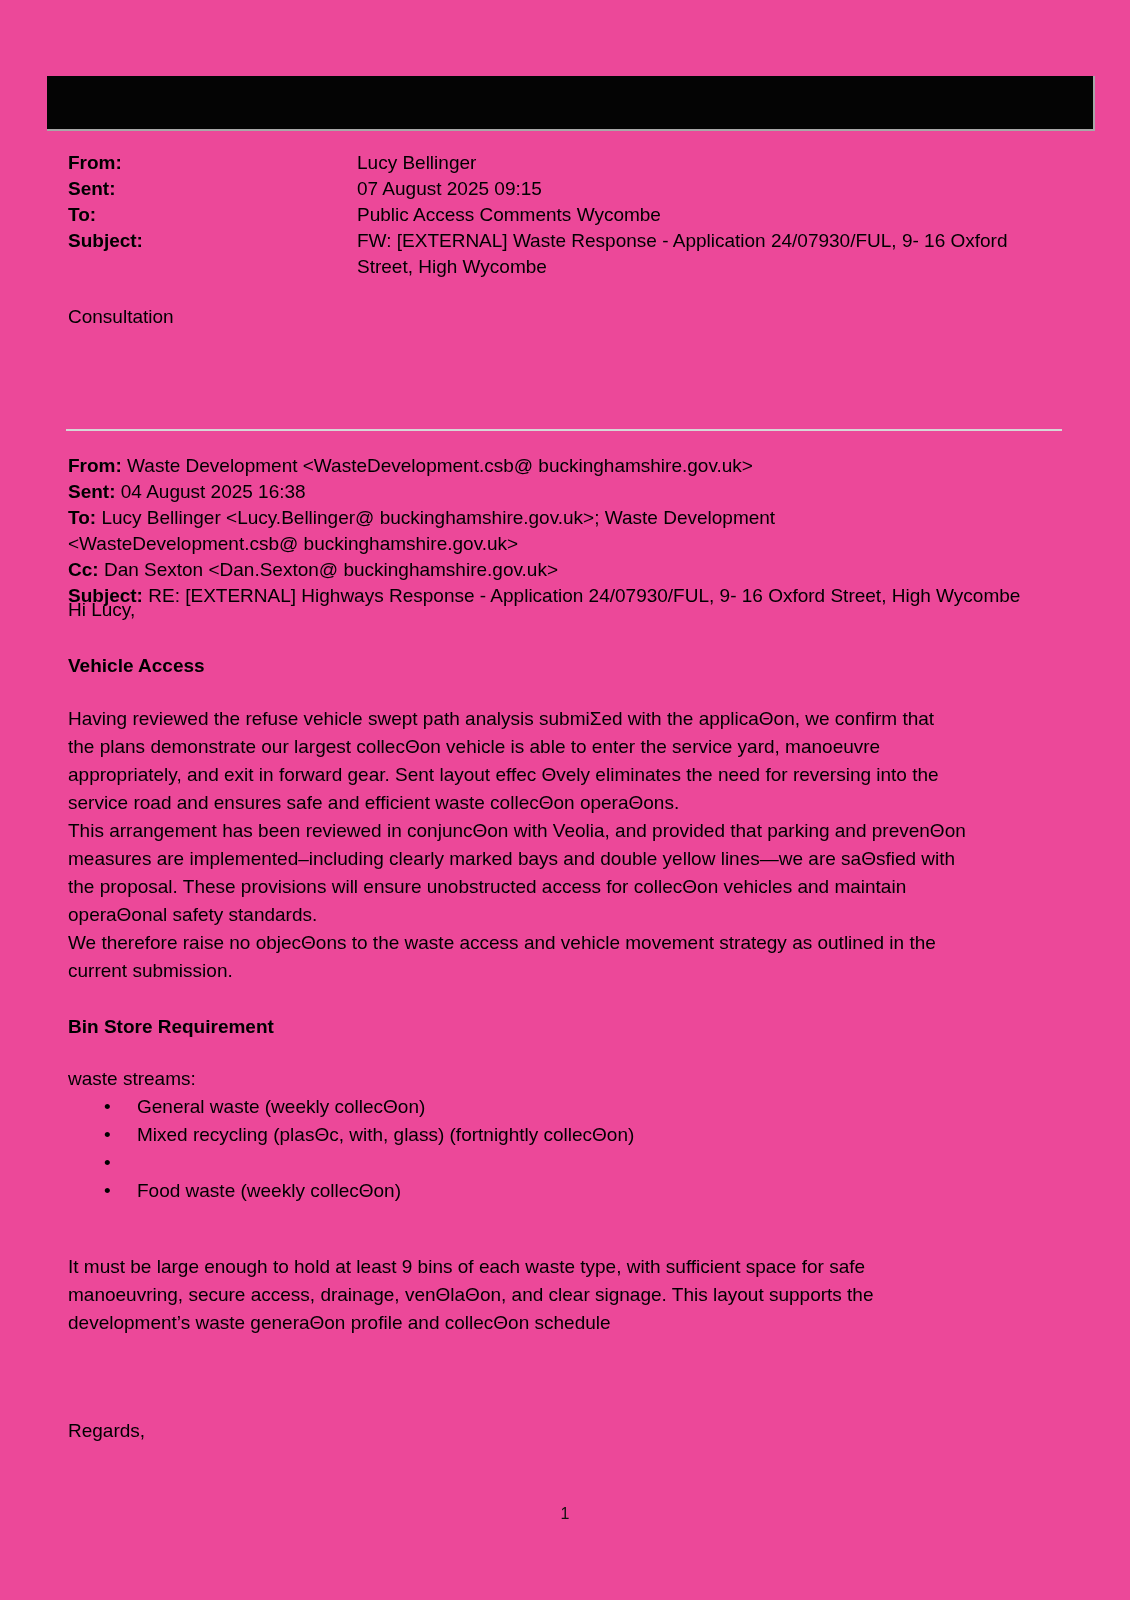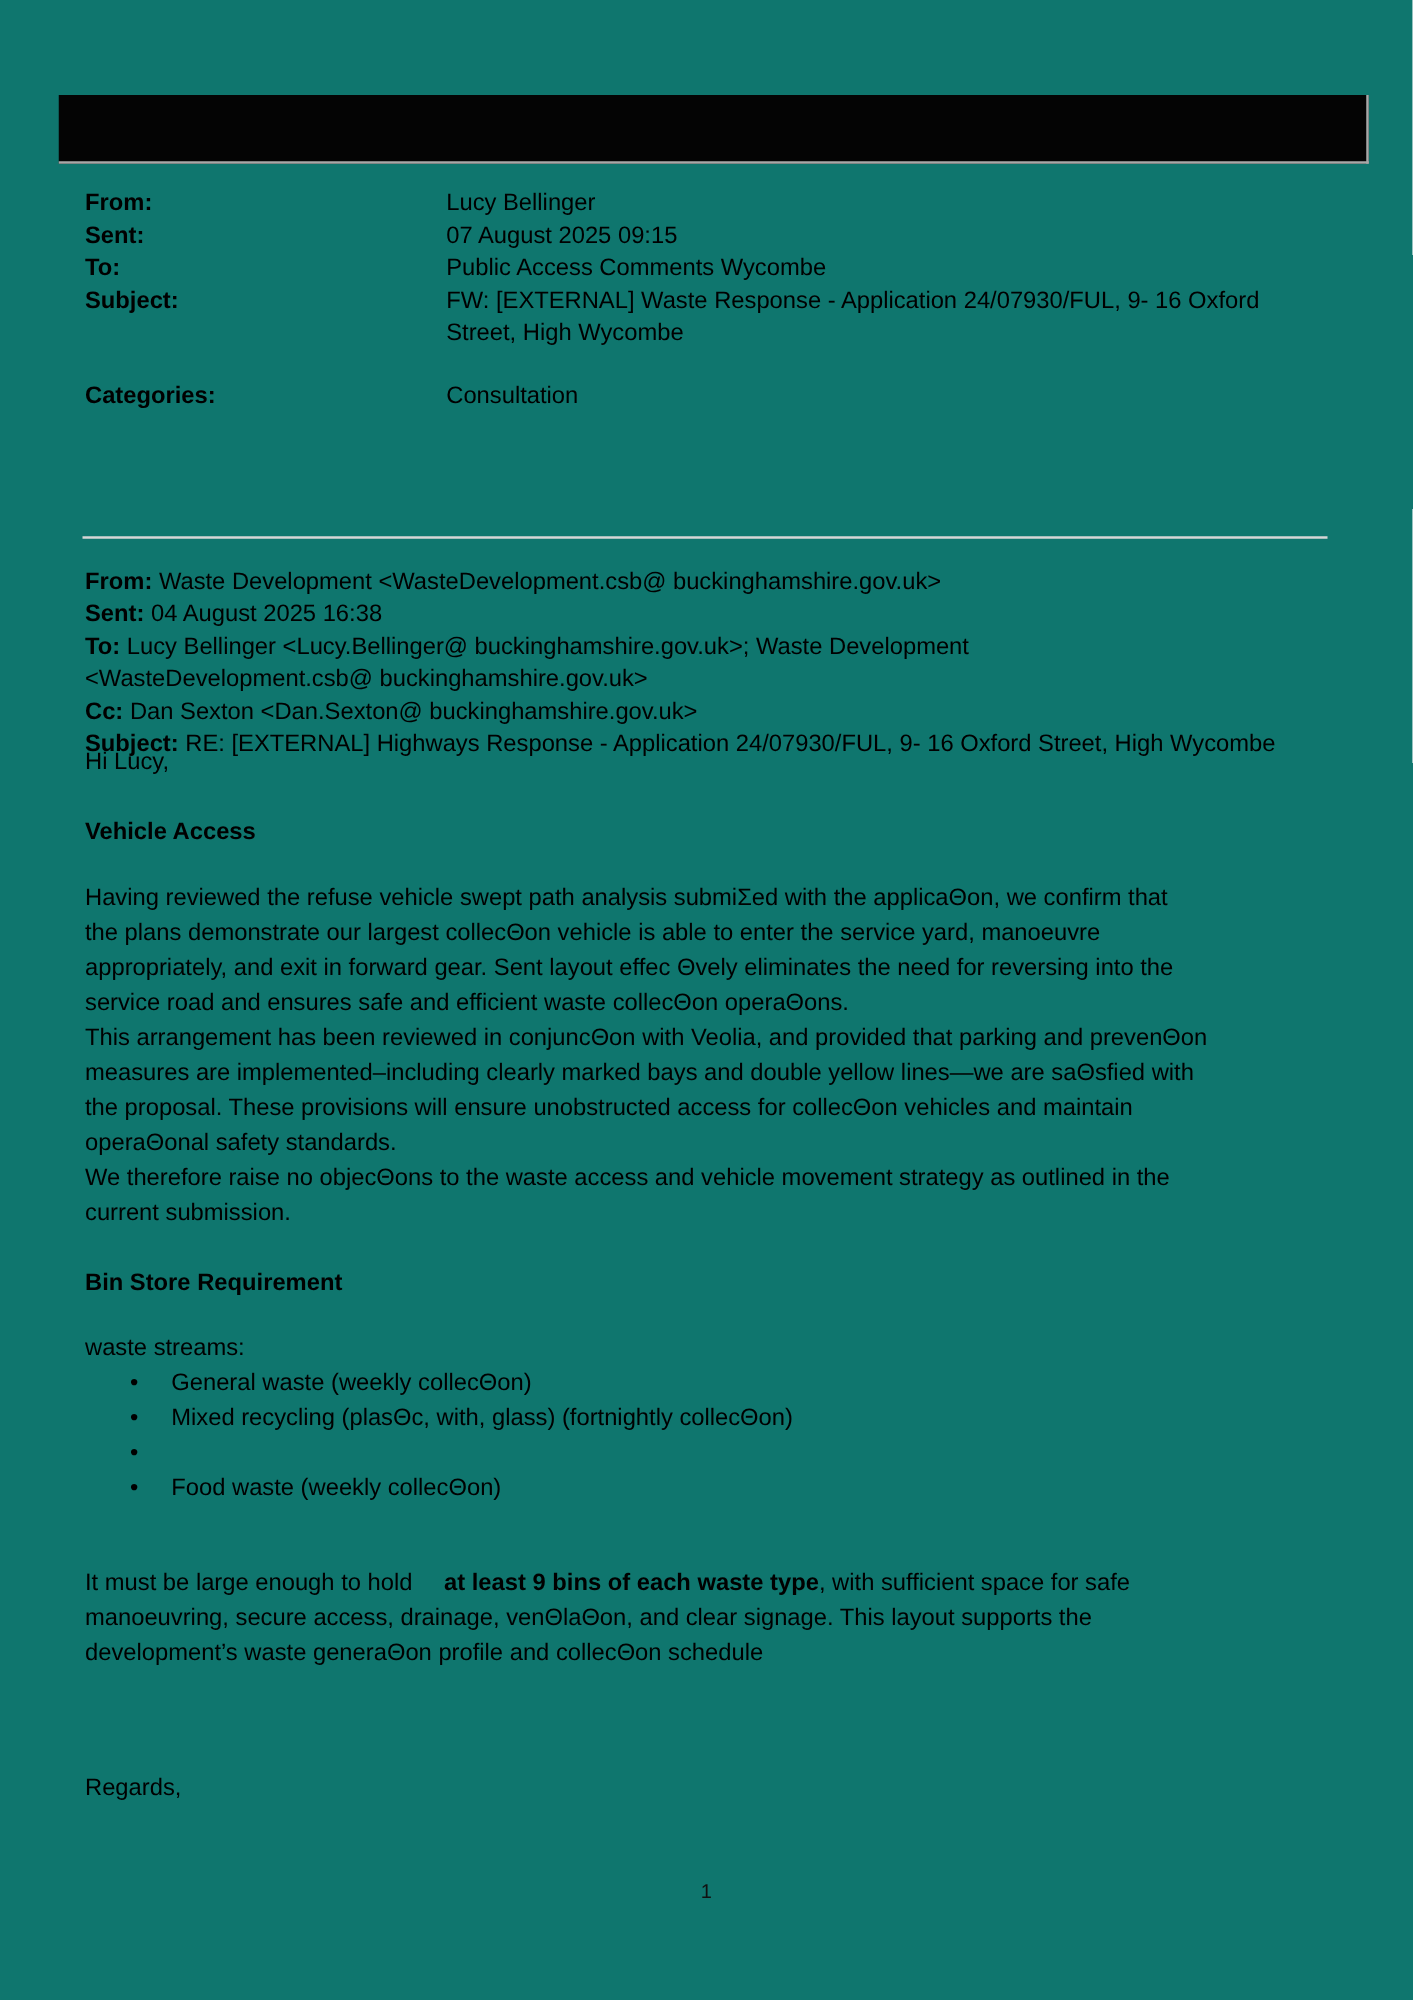--- a/index.html
+++ b/index.html
@@ -1,19 +1,19 @@
 <!DOCTYPE html>
 <html><head>
 <meta charset="utf-8">
 <style>
   * { margin:0; padding:0; box-sizing:border-box; }
   html,body { background:#ffffff; }
   .page {
     position:relative; width:1130px; height:1600px; margin:0 auto;
-    background:#0f766e; color:#000;
+    background:#ec4899; color:#000;
     font-family:"Liberation Sans","DejaVu Sans",sans-serif;
     overflow:hidden;
   }
   .redaction {
     position:absolute; left:47px; top:76px; width:1048px; height:55px;
     background:#040404;
     border-right:2px solid #a8a8a8; border-bottom:2px solid #a8a8a8;
   }
   
   .hdr1 { position:absolute; left:68px; top:150px; font-size:19px; line-height:26px; }
@@ -30,21 +30,21 @@
   .bodytext { position:absolute; left:68px; top:596px; font-size:19px; line-height:28px; white-space:nowrap; }
   .greeting { margin-bottom:28px; }
   .sect-head { font-weight:bold; margin-bottom:25px; }
   .block {}
   .gap-after { margin-bottom:28px; }
   .gap-after-sm { margin-bottom:24px; }
   .bullet { padding-left:36px; display:flex; }
   .dot { display:inline-block; width:33px; flex:none; }
   .bullets { margin-bottom:48px; }
   .closing { margin-bottom:80px; }
-  .bold-inline { font-weight:bold;margin-left:20px; }
+  .bold-inline { font-weight:normal; }
   
   .pagenum { position:absolute; left:0; top:1505px; width:100%; text-align:center; font-size:16px; color:#111; }
 </style>
 </head>
 <body>
 
 <div class="page">
 
   <div class="redaction"></div>
 
@@ -59,21 +59,20 @@
     </div>
     <div class="row">
       <span class="lbl">To:</span>
       <span class="val">Public Access Comments Wycombe</span>
     </div>
     <div class="row">
       <span class="lbl">Subject:</span>
       <span class="val">FW: [EXTERNAL] Waste Response - Application 24/07930/FUL, 9- 16 Oxford Street, High Wycombe</span>
     </div>
     <div class="row row-categories">
-      <span class="lbl">Categories:</span>
       <span class="val">Consultation</span>
     </div>
   </div>
 
   <div class="divider"></div>
 
   <div class="hdr2">
     <div><span class="flbl">From:</span><span> Waste Development &lt;WasteDevelopment.csb@ buckinghamshire.gov.uk&gt;</span></div>
     <div><span class="flbl">Sent:</span><span> 04 August 2025 16:38</span></div>
     <div><span class="flbl">To:</span><span> Lucy Bellinger &lt;Lucy.Bellinger@ buckinghamshire.gov.uk&gt;; Waste Development</span></div>

